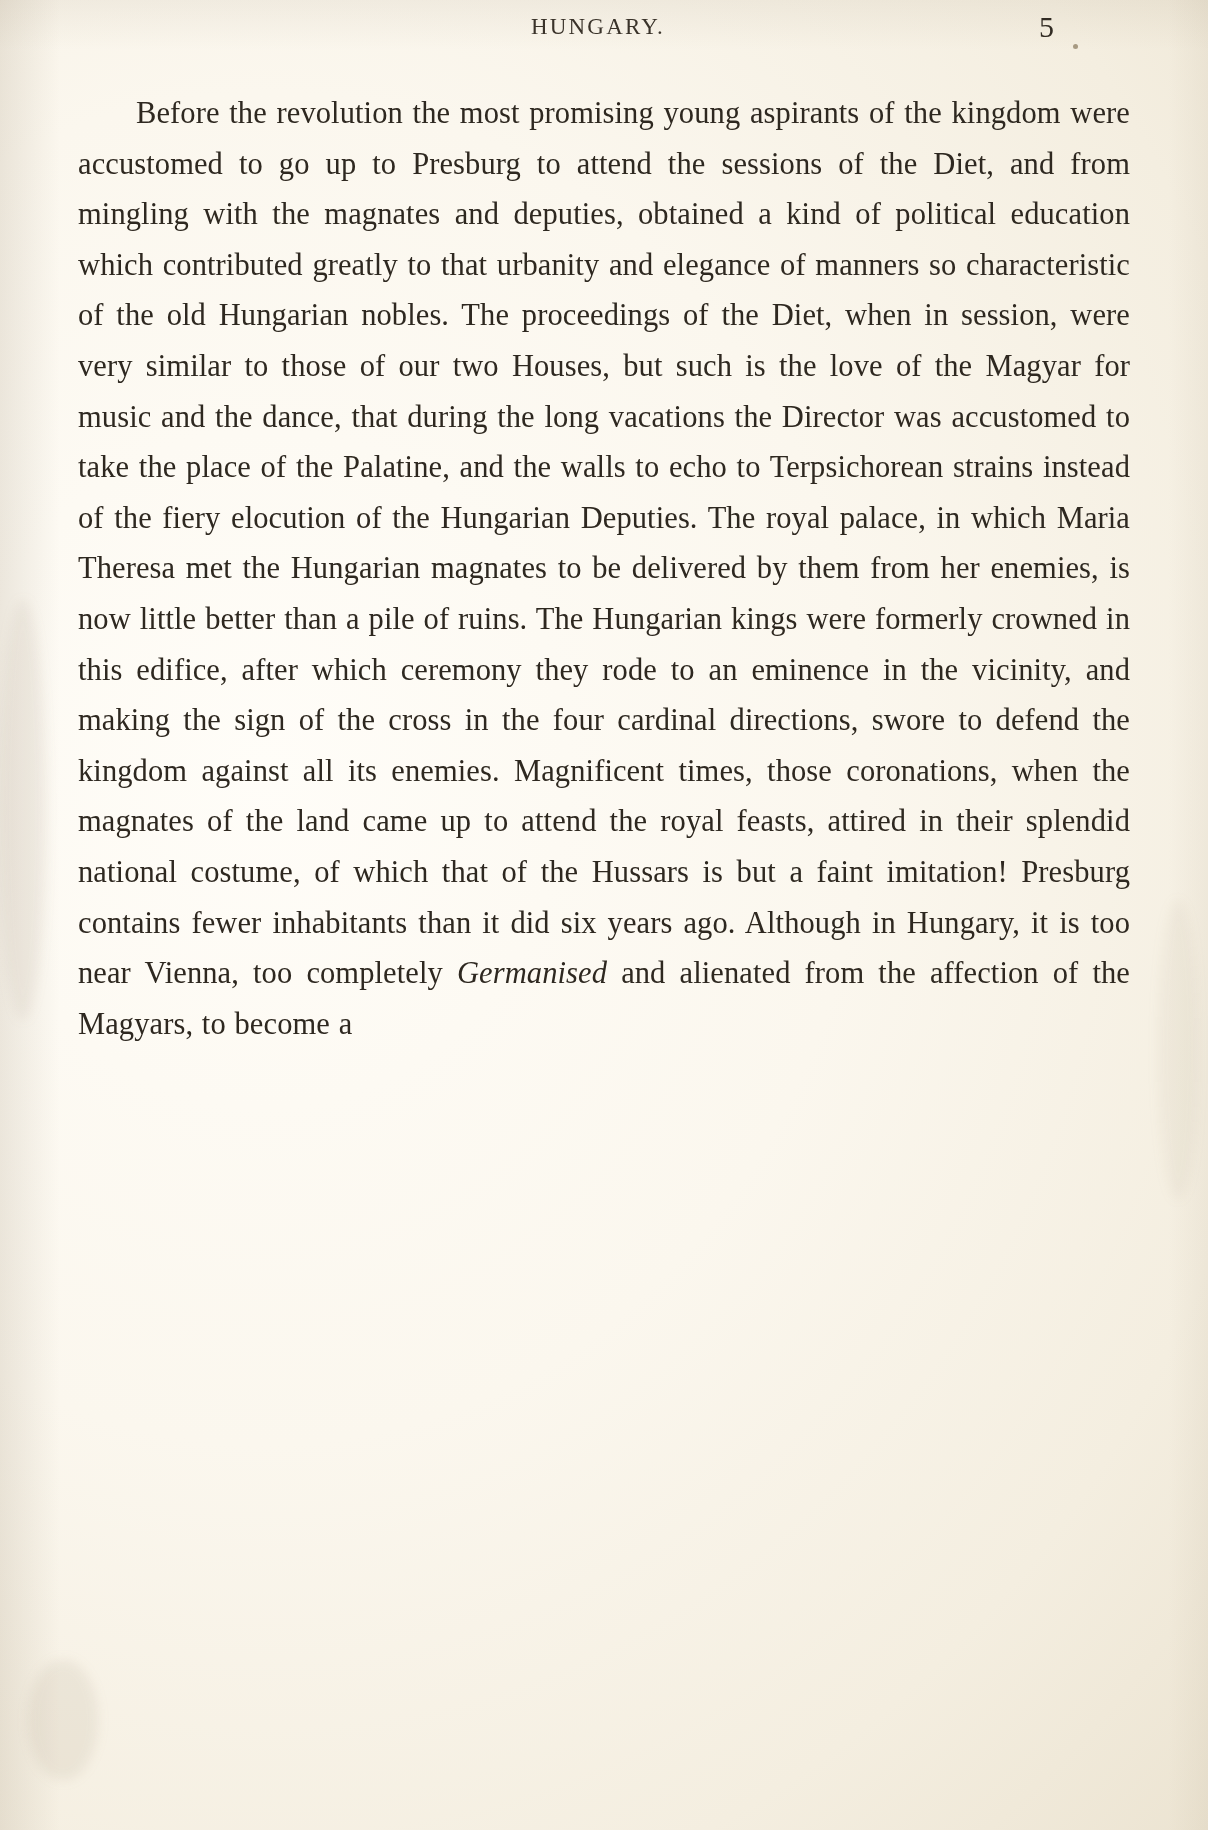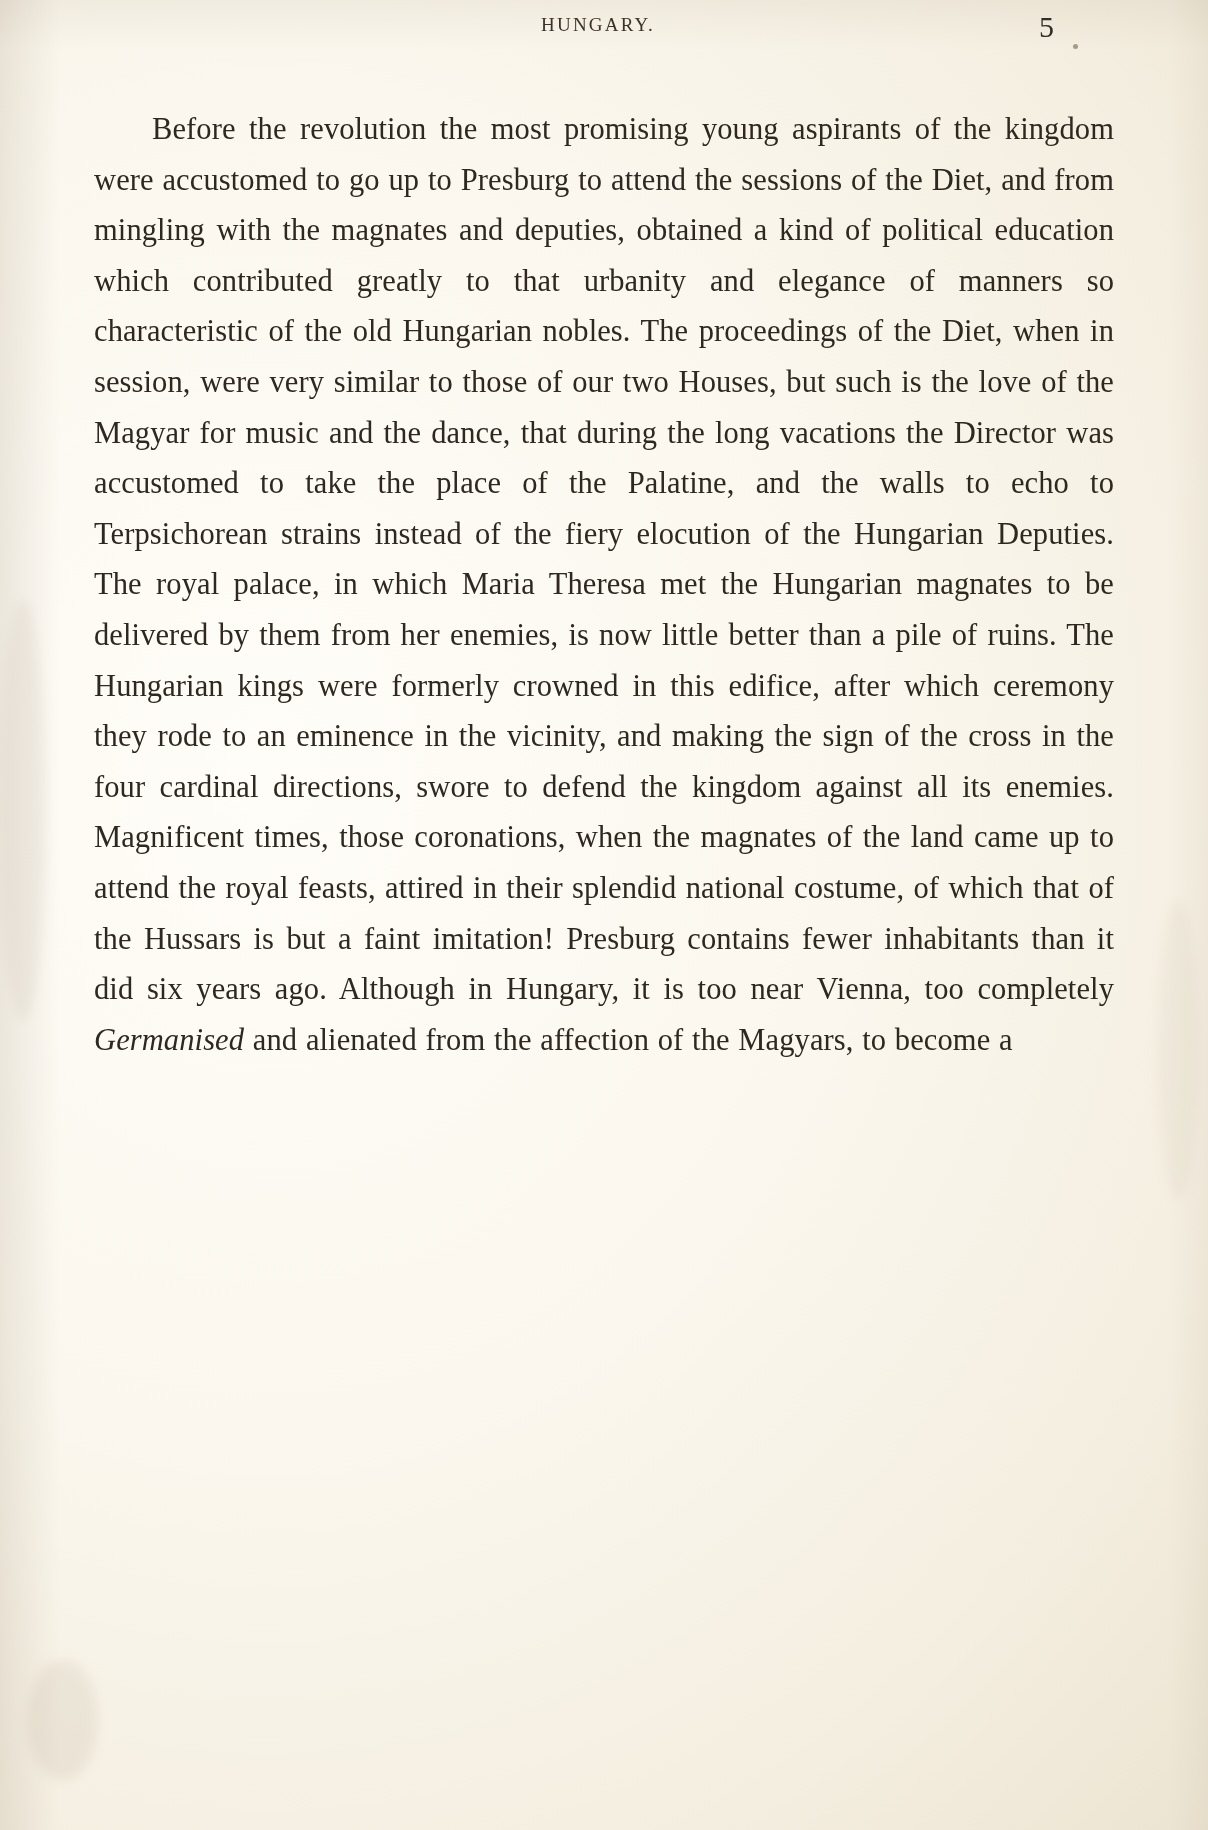--- a/index.html
+++ b/index.html
@@ -46,21 +46,21 @@
     top: 14px;
     left: 80px;
     right: 80px;
     height: 40px;
   }
   .head-title {
     position: absolute;
     left: 0;
     right: 12px;
     text-align: center;
-    font-size: 19px;
+    font-size: 23px;
     letter-spacing: 2.2px;
     color: #3a332a;
     font-variant: small-caps;
     text-transform: uppercase;
   }
   .page-number {
     position: absolute;
     right: 74px;
     top: -4px;
     font-size: 30px;
@@ -84,21 +84,21 @@
     left: 78px;
     width: 1052px;
     font-size: 30.5px;
     line-height: 50.6px;
     text-align: justify;
     color: #2e2820;
     letter-spacing: 0.1px;
     word-spacing: 1px;
   }
   .body-text p {
-    margin: 16px;
+    margin: 0;
     text-indent: 58px;
   }
   .body-text i {
     font-style: italic;
   }
 
   
   .smudge {
     position: absolute;
     z-index: 3;

